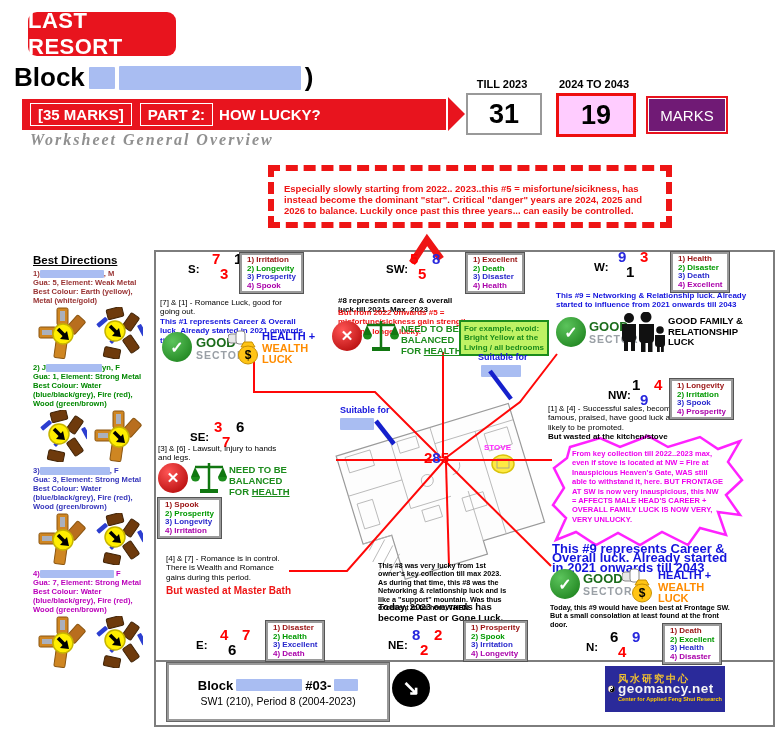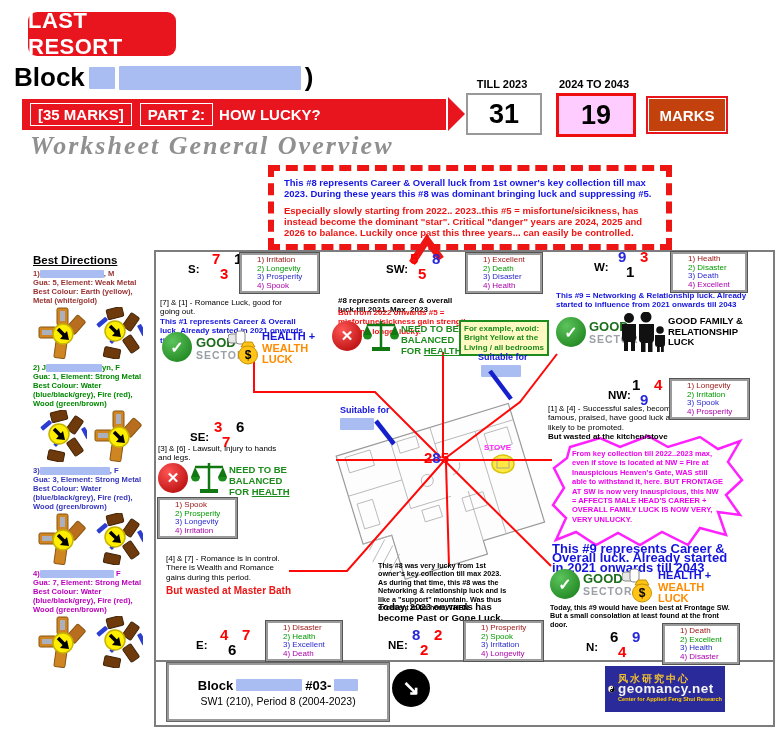--- a/index.html
+++ b/index.html
@@ -12,24 +12,24 @@
          color:#fff;font-weight:bold;font-size:22px;display:flex;align-items:center;justify-content:center;letter-spacing:.5px;}
   .blockline{left:14px;top:62px;font-size:26px;font-weight:bold;color:#000;display:flex;align-items:center;gap:4px;}
   .bar{left:22px;top:99px;width:424px;height:31px;background:#e8141e;display:flex;align-items:center;color:#fff;font-weight:bold;font-size:15px;}
   .bar .wbox{border:1px solid #fff;padding:2px 7px;margin-left:8px;white-space:nowrap;}
   .bar .q{margin-left:6px;white-space:nowrap;}
   .bar-arrow{left:448px;top:97px;width:0;height:0;border-top:17px solid transparent;border-bottom:17px solid transparent;border-left:17px solid #e8141e;}
   .collbl{font-size:11px;font-weight:bold;color:#000;text-align:center;}
   .scorebox{height:38px;display:flex;align-items:center;justify-content:center;font-size:27px;font-weight:bold;color:#000;background:#fff;}
   .b31{left:466px;top:93px;width:72px;border:2px solid #999;}
   .b19{left:556px;top:93px;width:74px;background:#ffccff;border:3px solid #ee0e0e;}
-  .marksbox{left:648px;top:98px;width:76px;height:32px;background:#c2410c;border:1px solid #fff;outline:2px solid #e8141e;
-            color:#fff;font-weight:bold;font-size:15px;display:flex;align-items:center;justify-content:center;}
+  .marksbox{left:648px;top:98px;width:76px;height:32px;background:#701a75;border:1px solid #fff;outline:2px solid #e8141e;
+            color:#fff;font-weight:normal;font-size:15px;display:flex;align-items:center;justify-content:center;}
   .subtitle{left:30px;top:131px;font-family:"Liberation Serif",serif;font-style:italic;font-weight:bold;
-            font-size:26px;color:#909090;letter-spacing:2px;}
+            font-size:16px;color:#909090;letter-spacing:2px;}
 
   
   .annot{left:268px;top:165px;width:372px;border:6px dashed #ee1515;background:#fff;padding:6px 10px;}
   .annot .p1{color:#1515e5;font-weight:bold;font-size:9.5px;line-height:11px;}
   .annot .p2{color:#ee1515;font-weight:bold;font-size:9.5px;line-height:11px;margin-top:6px;}
 
   
   .wrap{left:28px;top:250px;width:747px;height:477px;border:2px solid #7d7d7d;box-sizing:border-box;}
   .lpanel{left:28px;top:250px;width:128px;height:477px;border-right:2px solid #7d7d7d;box-sizing:border-box;padding:4px 2px 0 5px;background:#fff;}
   .stripline{left:156px;top:660px;width:619px;height:0;border-top:2px solid #7d7d7d;}
@@ -41,42 +41,42 @@
   .e1{color:#993333;} .e2{color:#008800;} .e3{color:#3535bb;} .e4{color:#bb00bb;}
   .ros-row{display:flex;gap:6px;margin:2px 0 4px 4px;}
 
   
   .dg{width:62px;height:34px;font-weight:bold;}
   .dg .lbl{position:absolute;left:0;top:11px;font-size:11.5px;color:#000;}
   .dg .a{position:absolute;left:24px;top:-2px;font-size:15px;}
   .dg .b{position:absolute;left:46px;top:-2px;font-size:15px;}
   .dg .c{position:absolute;left:32px;top:13px;font-size:15px;}
   [data-c="red"]{color:#ff0000;} [data-c="blue"]{color:#2626dd;} [data-c="black"]{color:#000;}
-  .legend{background:#fff;border:2px solid #9a9a9a;outline:1px solid #555;padding:1px 15px;font-size:8px;font-weight:normal;line-height:8.6px;white-space:nowrap;z-index:3;}
+  .legend{background:#fff;border:2px solid #9a9a9a;outline:1px solid #555;padding:1px 5px;font-size:8px;font-weight:bold;line-height:8.6px;white-space:nowrap;z-index:3;}
   .legend div:nth-child(1){color:#991111;}
   .legend div:nth-child(2){color:#009900;}
   .legend div:nth-child(3){color:#2828cc;}
   .legend div:nth-child(4){color:#aa00aa;}
 
   
   .note{font-size:8px;line-height:9.4px;color:#000;z-index:2;}
   .bold{font-weight:bold;}
   .blue{color:#1515dd;font-weight:bold;}
   .redt{color:#ee1515;font-weight:bold;}
 
   .gcircle{width:30px;height:30px;border-radius:50%;background:radial-gradient(circle at 35% 30%,#5cc45c,#157a15);
            color:#fff;font-weight:bold;font-size:16px;display:flex;align-items:center;justify-content:center;z-index:2;}
   .xcircle{width:30px;height:30px;border-radius:50%;background:radial-gradient(circle at 35% 30%,#f55,#a00);
            color:#fff;font-weight:bold;font-size:15px;display:flex;align-items:center;justify-content:center;z-index:2;}
   .good-t{font-size:13px;font-weight:bold;color:#1c6d1c;line-height:13px;}
   .sector-t{font-size:10.5px;font-weight:bold;color:#9aa0a6;letter-spacing:1px;line-height:12px;}
   .hwl{font-weight:bold;font-size:11px;line-height:11.5px;}
   .hwl .h{color:#1515dd;} .hwl .w{color:#ff8c00;} .hwl .l{color:#ff8c00;}
   .needtxt{font-size:9.5px;line-height:11px;font-weight:bold;color:#1c8c1c;white-space:nowrap;}
-  .avoidbox{border:2px solid #1c8c1c;background:#fef9c3;padding:2px 3px;font-size:8px;line-height:9.4px;font-weight:bold;color:#1c8c1c;z-index:2;}
+  .avoidbox{border:2px solid #1c8c1c;background:#bef264;padding:2px 3px;font-size:8px;line-height:9.4px;font-weight:bold;color:#1c8c1c;z-index:2;}
   .famtxt{font-size:9.5px;line-height:10.5px;font-weight:bold;color:#000;}
   .suit{font-size:9px;font-weight:bold;color:#1515dd;z-index:2;}
   .cnum{font-size:15px;font-weight:bold;z-index:3;}
   .stovet{font-size:8px;font-weight:bold;color:#ff22ff;z-index:3;}
   .bursttxt{font-size:7.5px;line-height:9.4px;font-weight:bold;color:#ee00ee;z-index:3;}
 
   
   .blockbox{left:167px;top:663px;width:218px;height:54px;background:#fff;border:2px solid #999;outline:1px solid #666;
             display:flex;flex-direction:column;align-items:center;justify-content:center;z-index:2;}
   .blockbox .l1{font-size:13px;font-weight:bold;color:#000;display:flex;align-items:center;gap:3px;}
@@ -141,21 +141,20 @@
 
 <div class="abs collbl" style="left:466px;top:78px;width:72px">TILL 2023</div>
 <div class="abs scorebox b31">31</div>
 <div class="abs collbl" style="left:552px;top:78px;width:84px">2024 TO 2043</div>
 <div class="abs scorebox b19">19</div>
 <div class="abs marksbox">MARKS</div>
 
 <div class="abs subtitle">Worksheet General Overview</div>
 
 <div class="abs annot">
-  <div class="p1">This #8 represents Career &amp; Overall luck from 1st owner's key collection till max 2023. During these years this #8 was dominant bringing luck and suppressing #5.</div>
   <div class="p2">Especially slowly starting from 2022.. 2023..this #5 = misfortune/sicikness, has instead become the dominant "star". Critical "danger" years are 2024, 2025 and 2026 to balance. Luckily once past this three years... can easily be controlled.</div>
 </div>
 
 <div class="abs wrap"></div>
 <div class="abs stripline"></div>
 
 <div class="abs lpanel">
   <div class="bd-title">Best Directions</div>
 
   <div class="entry e1">

